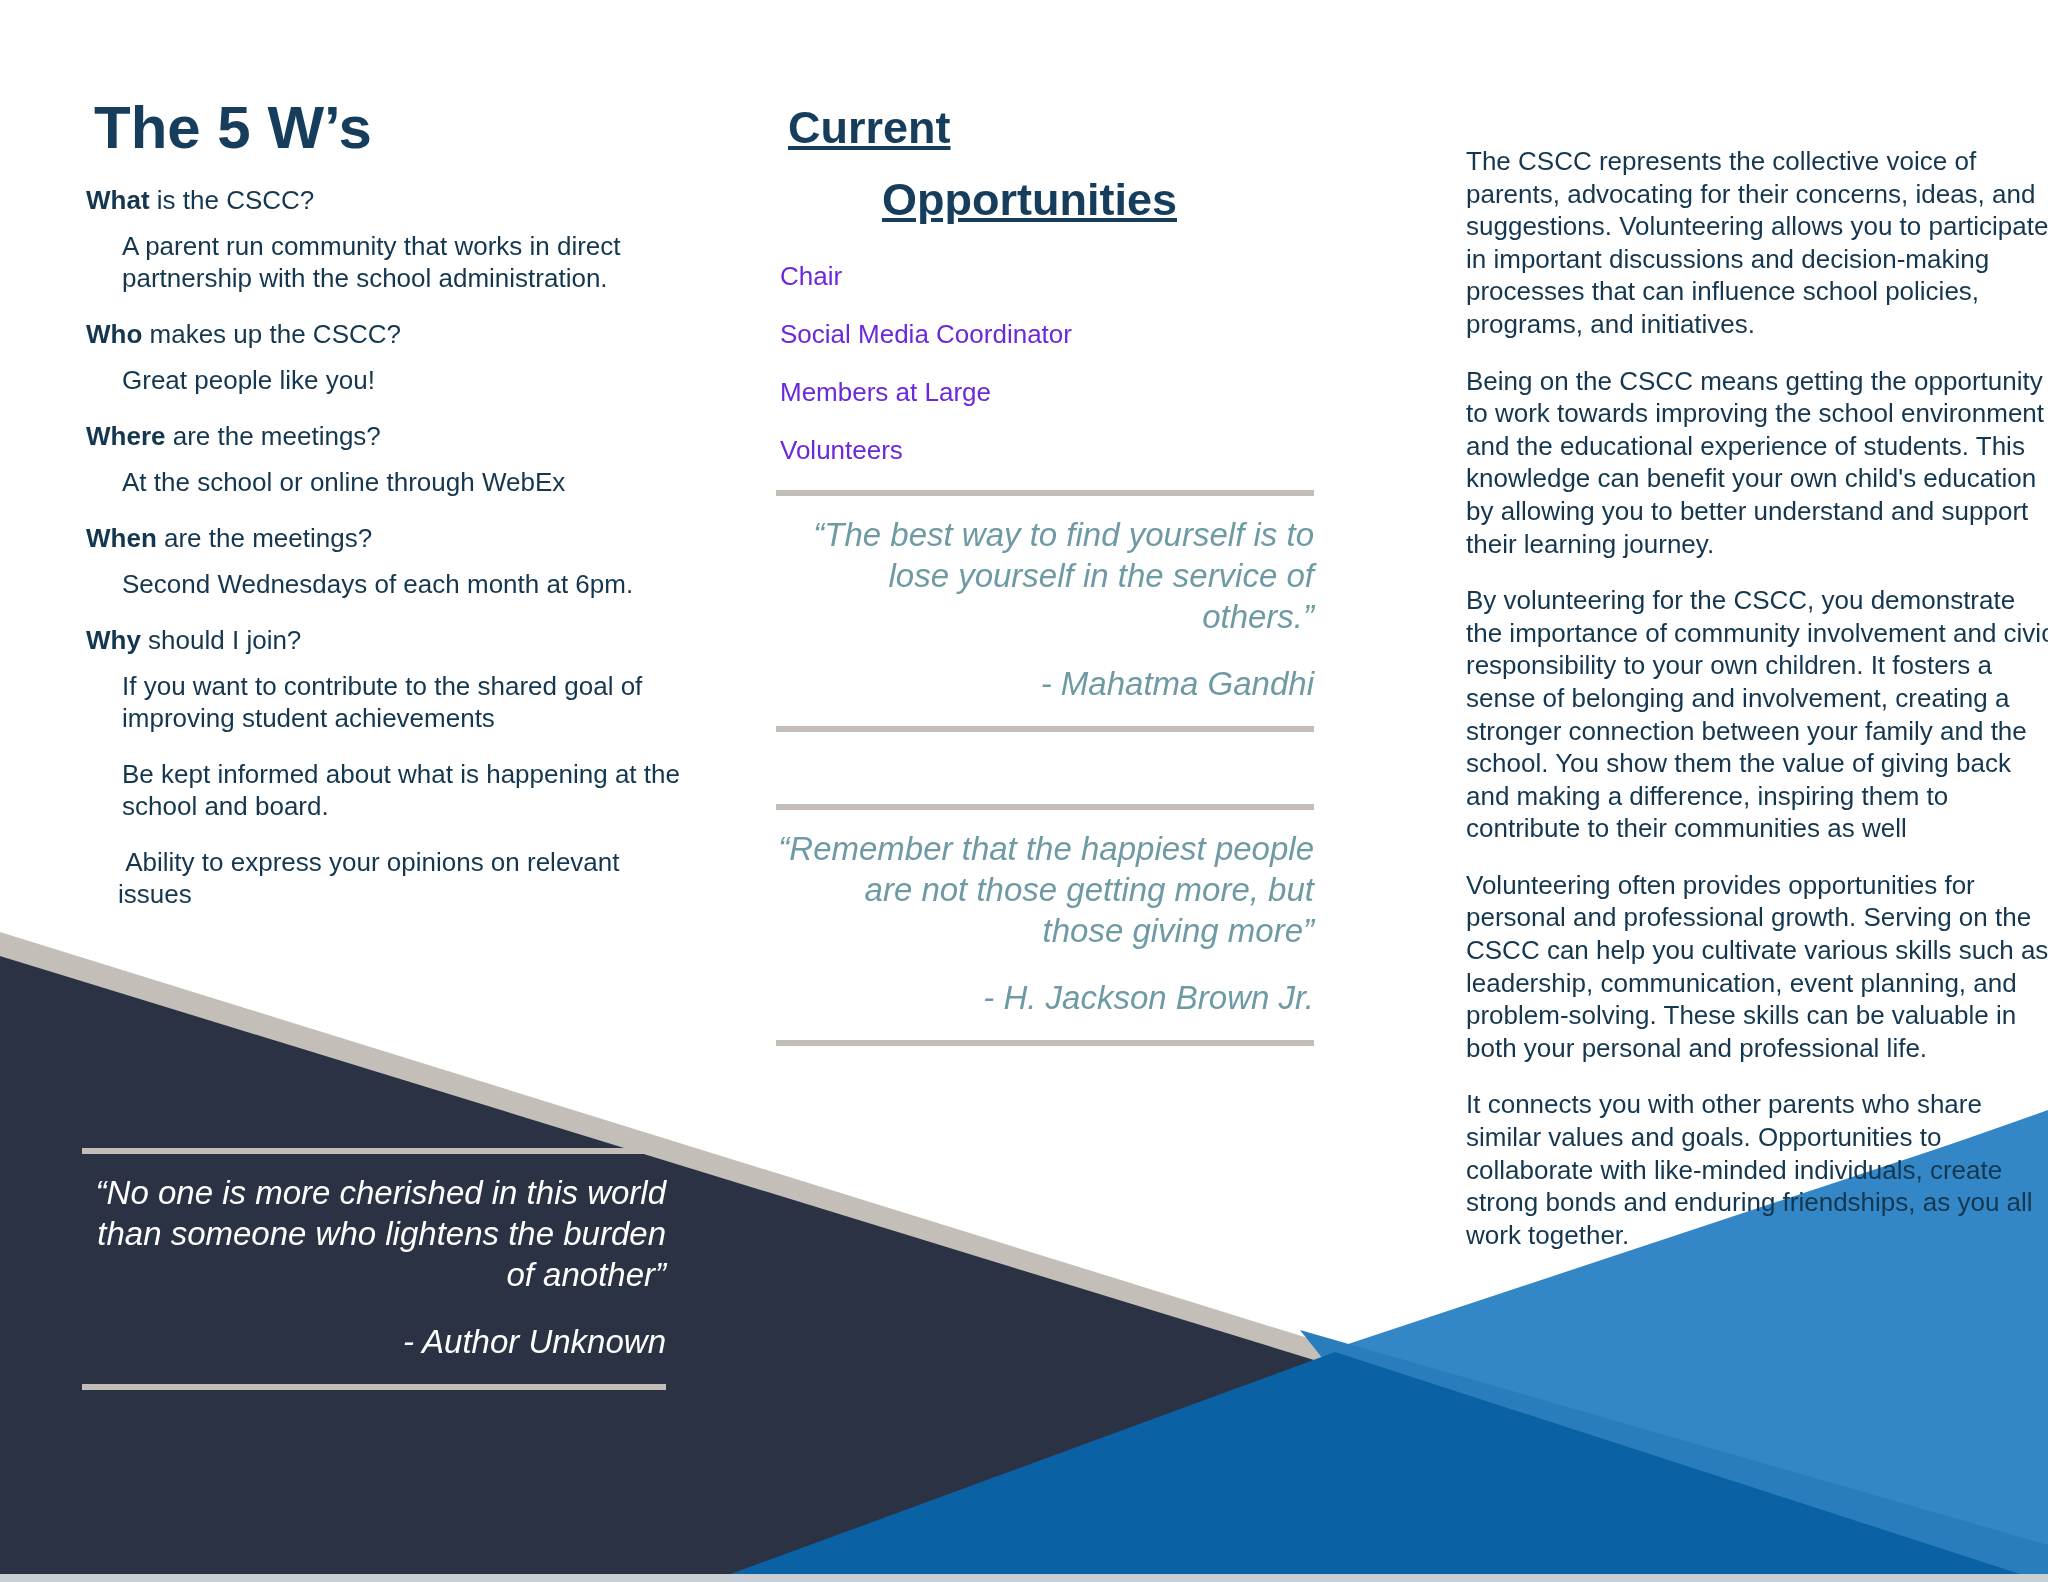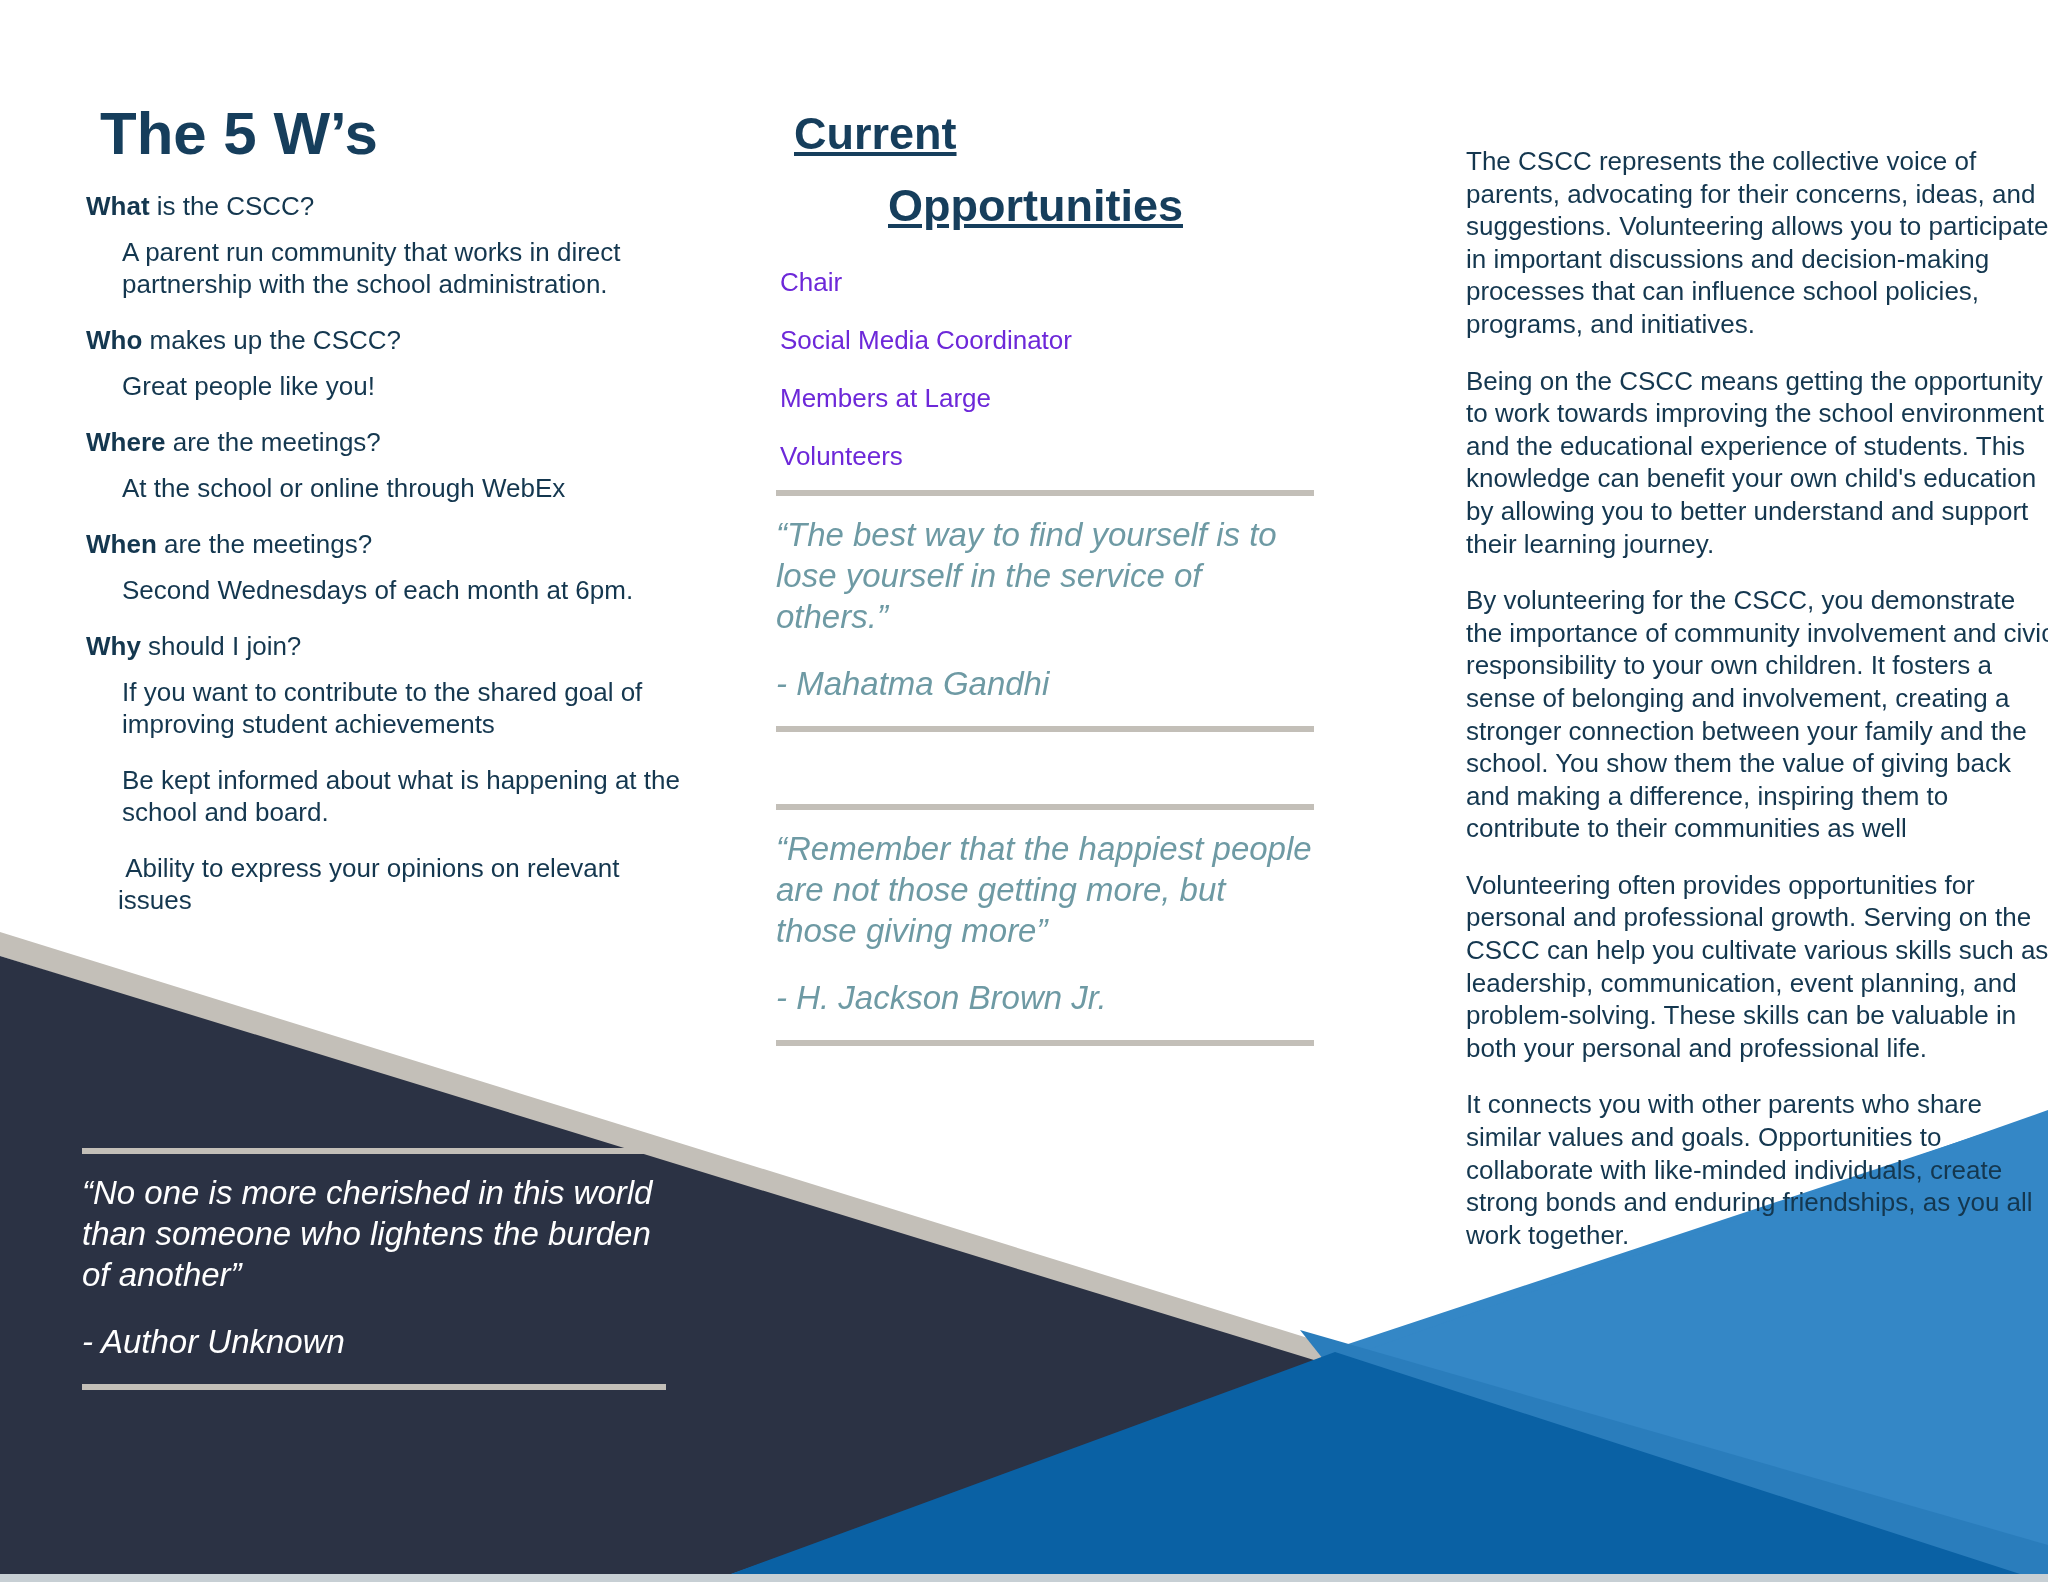--- a/index.html
+++ b/index.html
@@ -4,36 +4,36 @@
   <style>
     html, body { margin: 0; padding: 0; }
     body {
       width: 2048px; height: 1582px; position: relative; overflow: hidden;
       background: #ffffff;
       font-family: "Liberation Sans", sans-serif;
       color: #14374f;
     }
     .bg-svg { position: absolute; left: 0; top: 0; width: 2048px; height: 1582px; z-index: 0; }
     .col { position: absolute; z-index: 2; }
-    h1 { margin: 14px; font-weight: bold; color: #163e5c; }
+    h1 { margin: 8px; font-weight: bold; color: #163e5c; }
     
     #col-left { left: 86px; top: 84px; width: 600px; }
     #col-left h1 { font-size: 60px; line-height: 72px; margin-bottom: 20px; }
     .faq-q { font-size: 26px; line-height: 32px; margin: 0 0 14px 0; color: #14374f; }
     .faq-q b { font-weight: bold; }
     .faq-a { font-size: 26px; line-height: 32px; margin: 0 0 24px 36px; color: #14374f; }
 
     
     #col-mid { left: 780px; top: 84px; width: 530px; }
     #col-mid h1 { font-size: 45px; line-height: 72px; text-decoration: underline; }
     #col-mid h1 .l2 { display: block; padding-left: 94px; }
     .opp-list { margin: 24px 0 0 0; padding: 0; list-style: none; }
     .opp-list li { font-size: 26px; line-height: 32px; margin-bottom: 26px; color: #6d28d9; }
 
-    .quote-box { position: absolute; z-index: 2; text-align: left; }
+    .quote-box { position: absolute; z-index: 2; text-align: right; }
     .quote-box .rule { height: 6px; background: #c3bfb8; }
     .quote-box .qtext { font-style: italic; font-size: 33px; line-height: 41px; margin: 18px 0 0 0; }
     .quote-box .qauth { font-style: italic; font-size: 33px; line-height: 41px; margin: 26px 0 22px 0; }
     .teal .qtext, .teal .qauth { color: #6e9aa4; }
     .white .qtext, .white .qauth { color: #ffffff; }
 
     #quote-gandhi { left: 776px; top: 490px; width: 538px; }
     #quote-brown  { left: 776px; top: 804px; width: 538px; }
     #quote-unknown { left: 82px; top: 1148px; width: 584px; }
 

